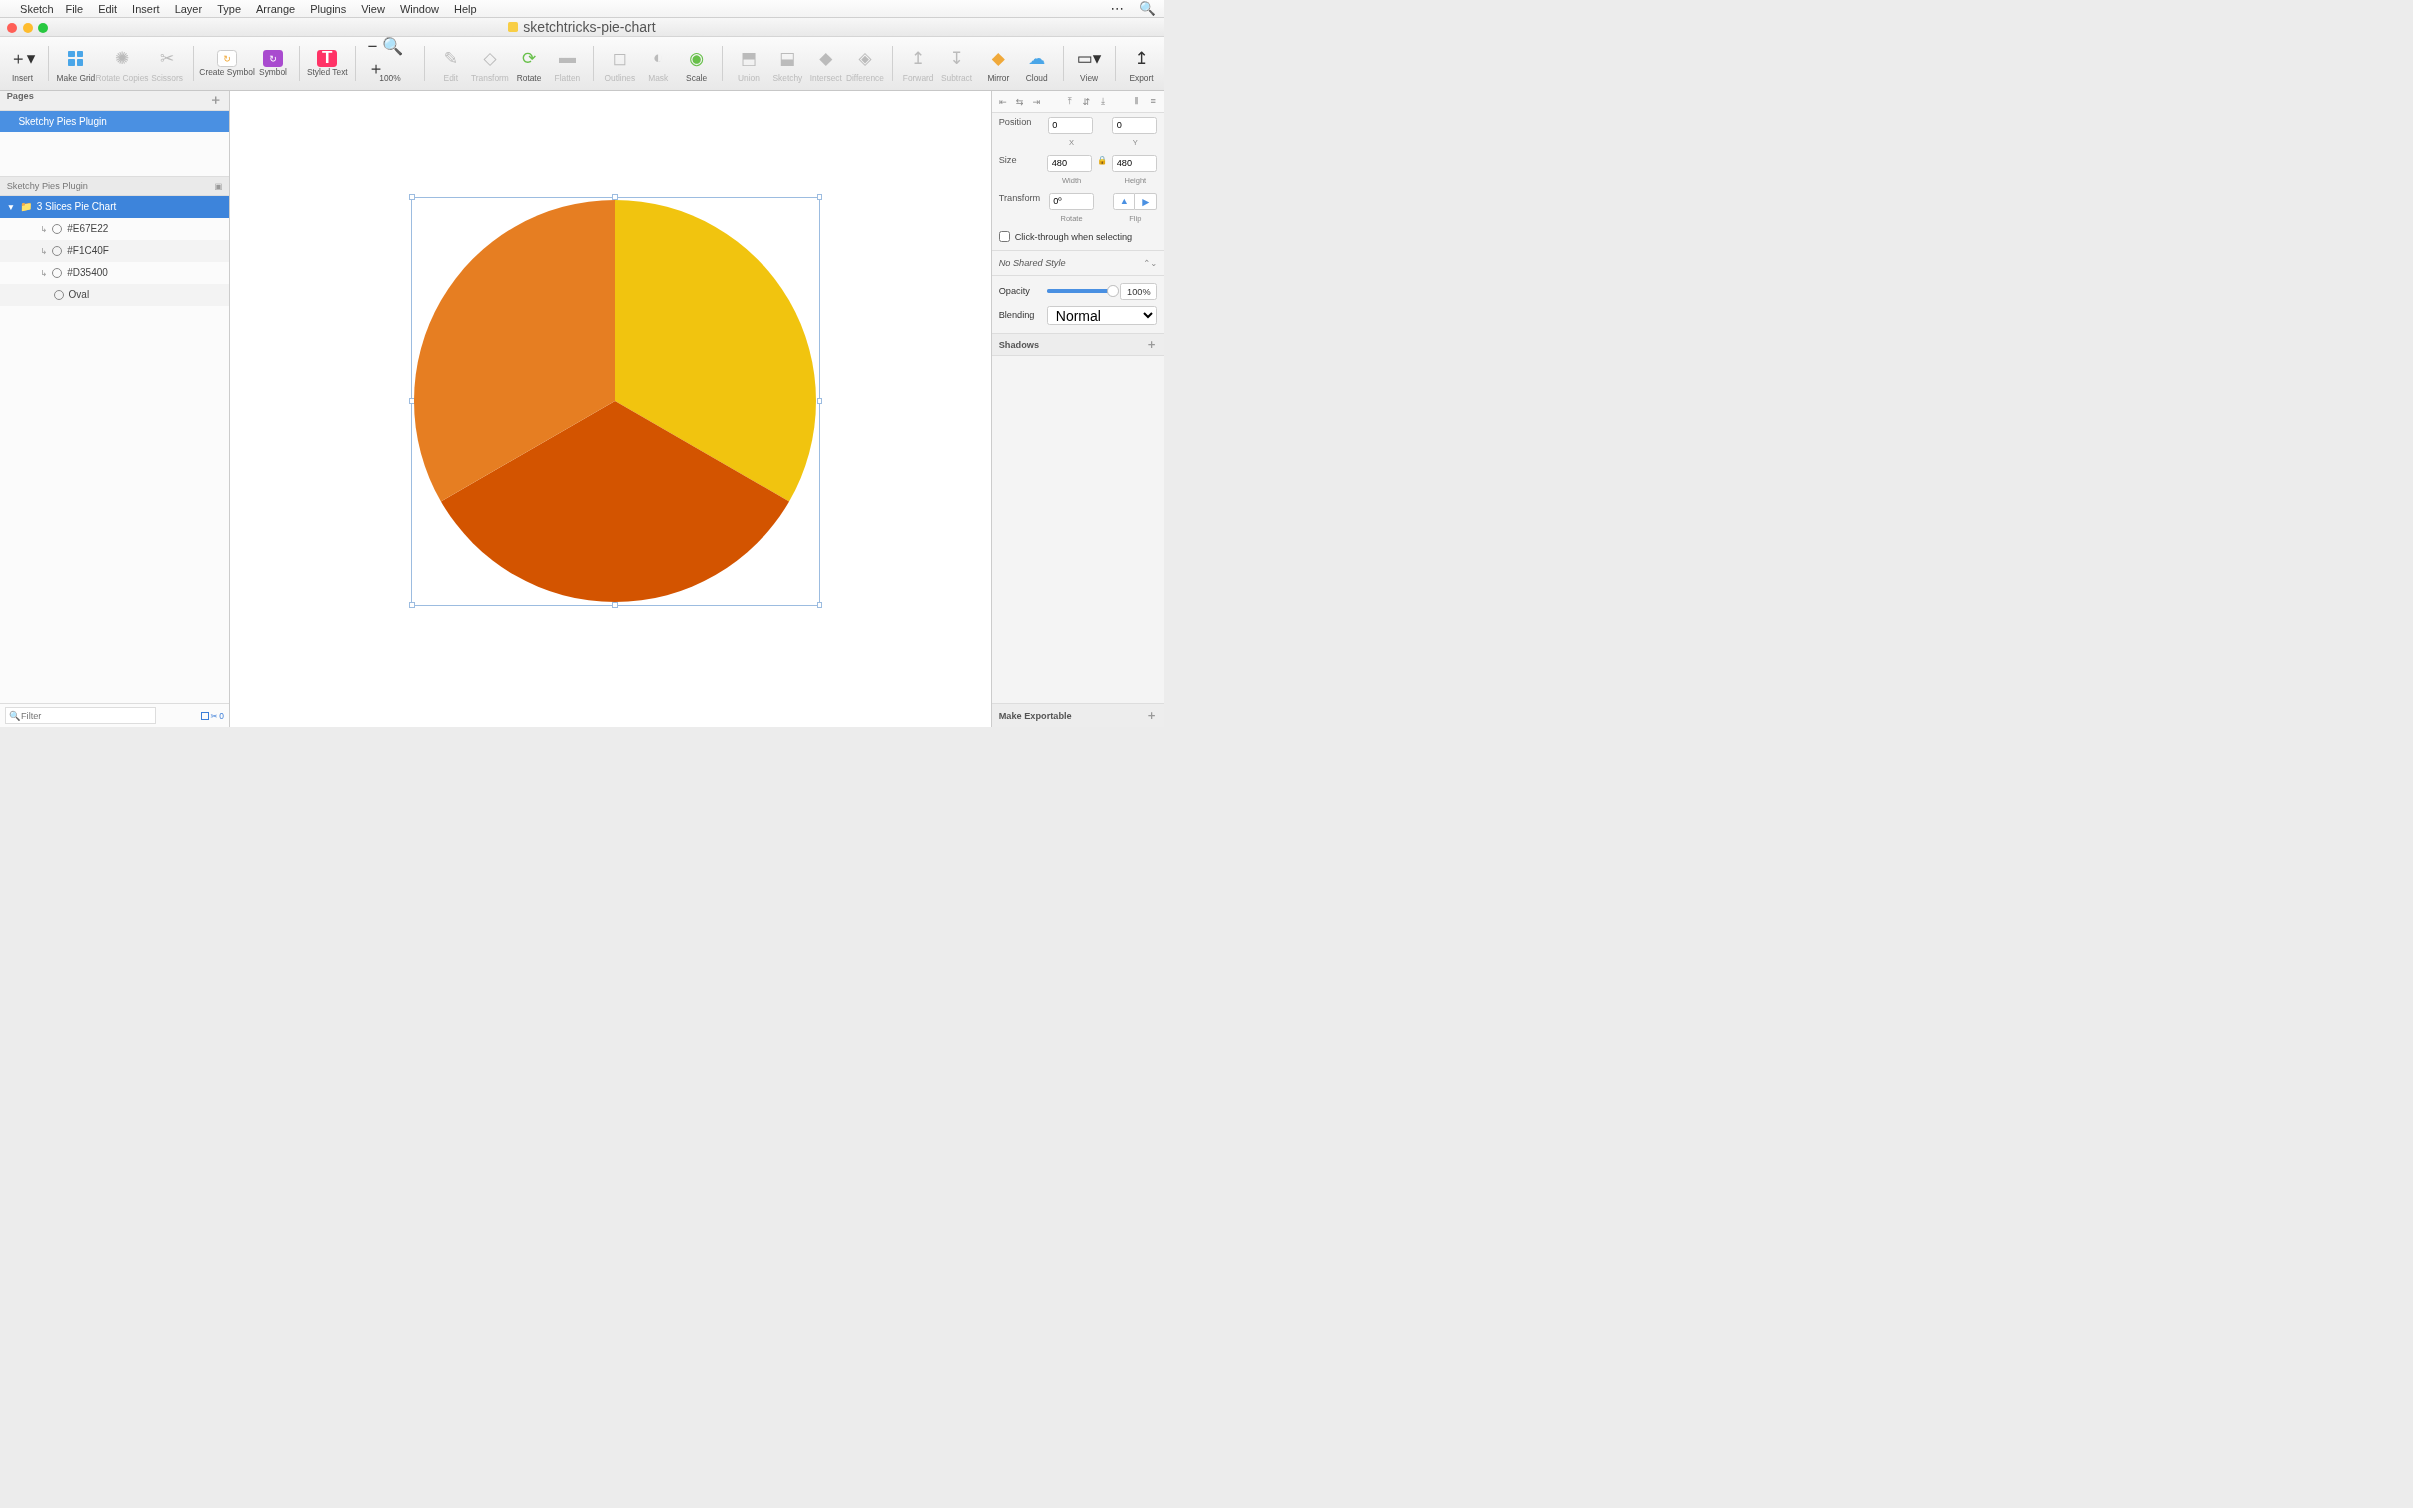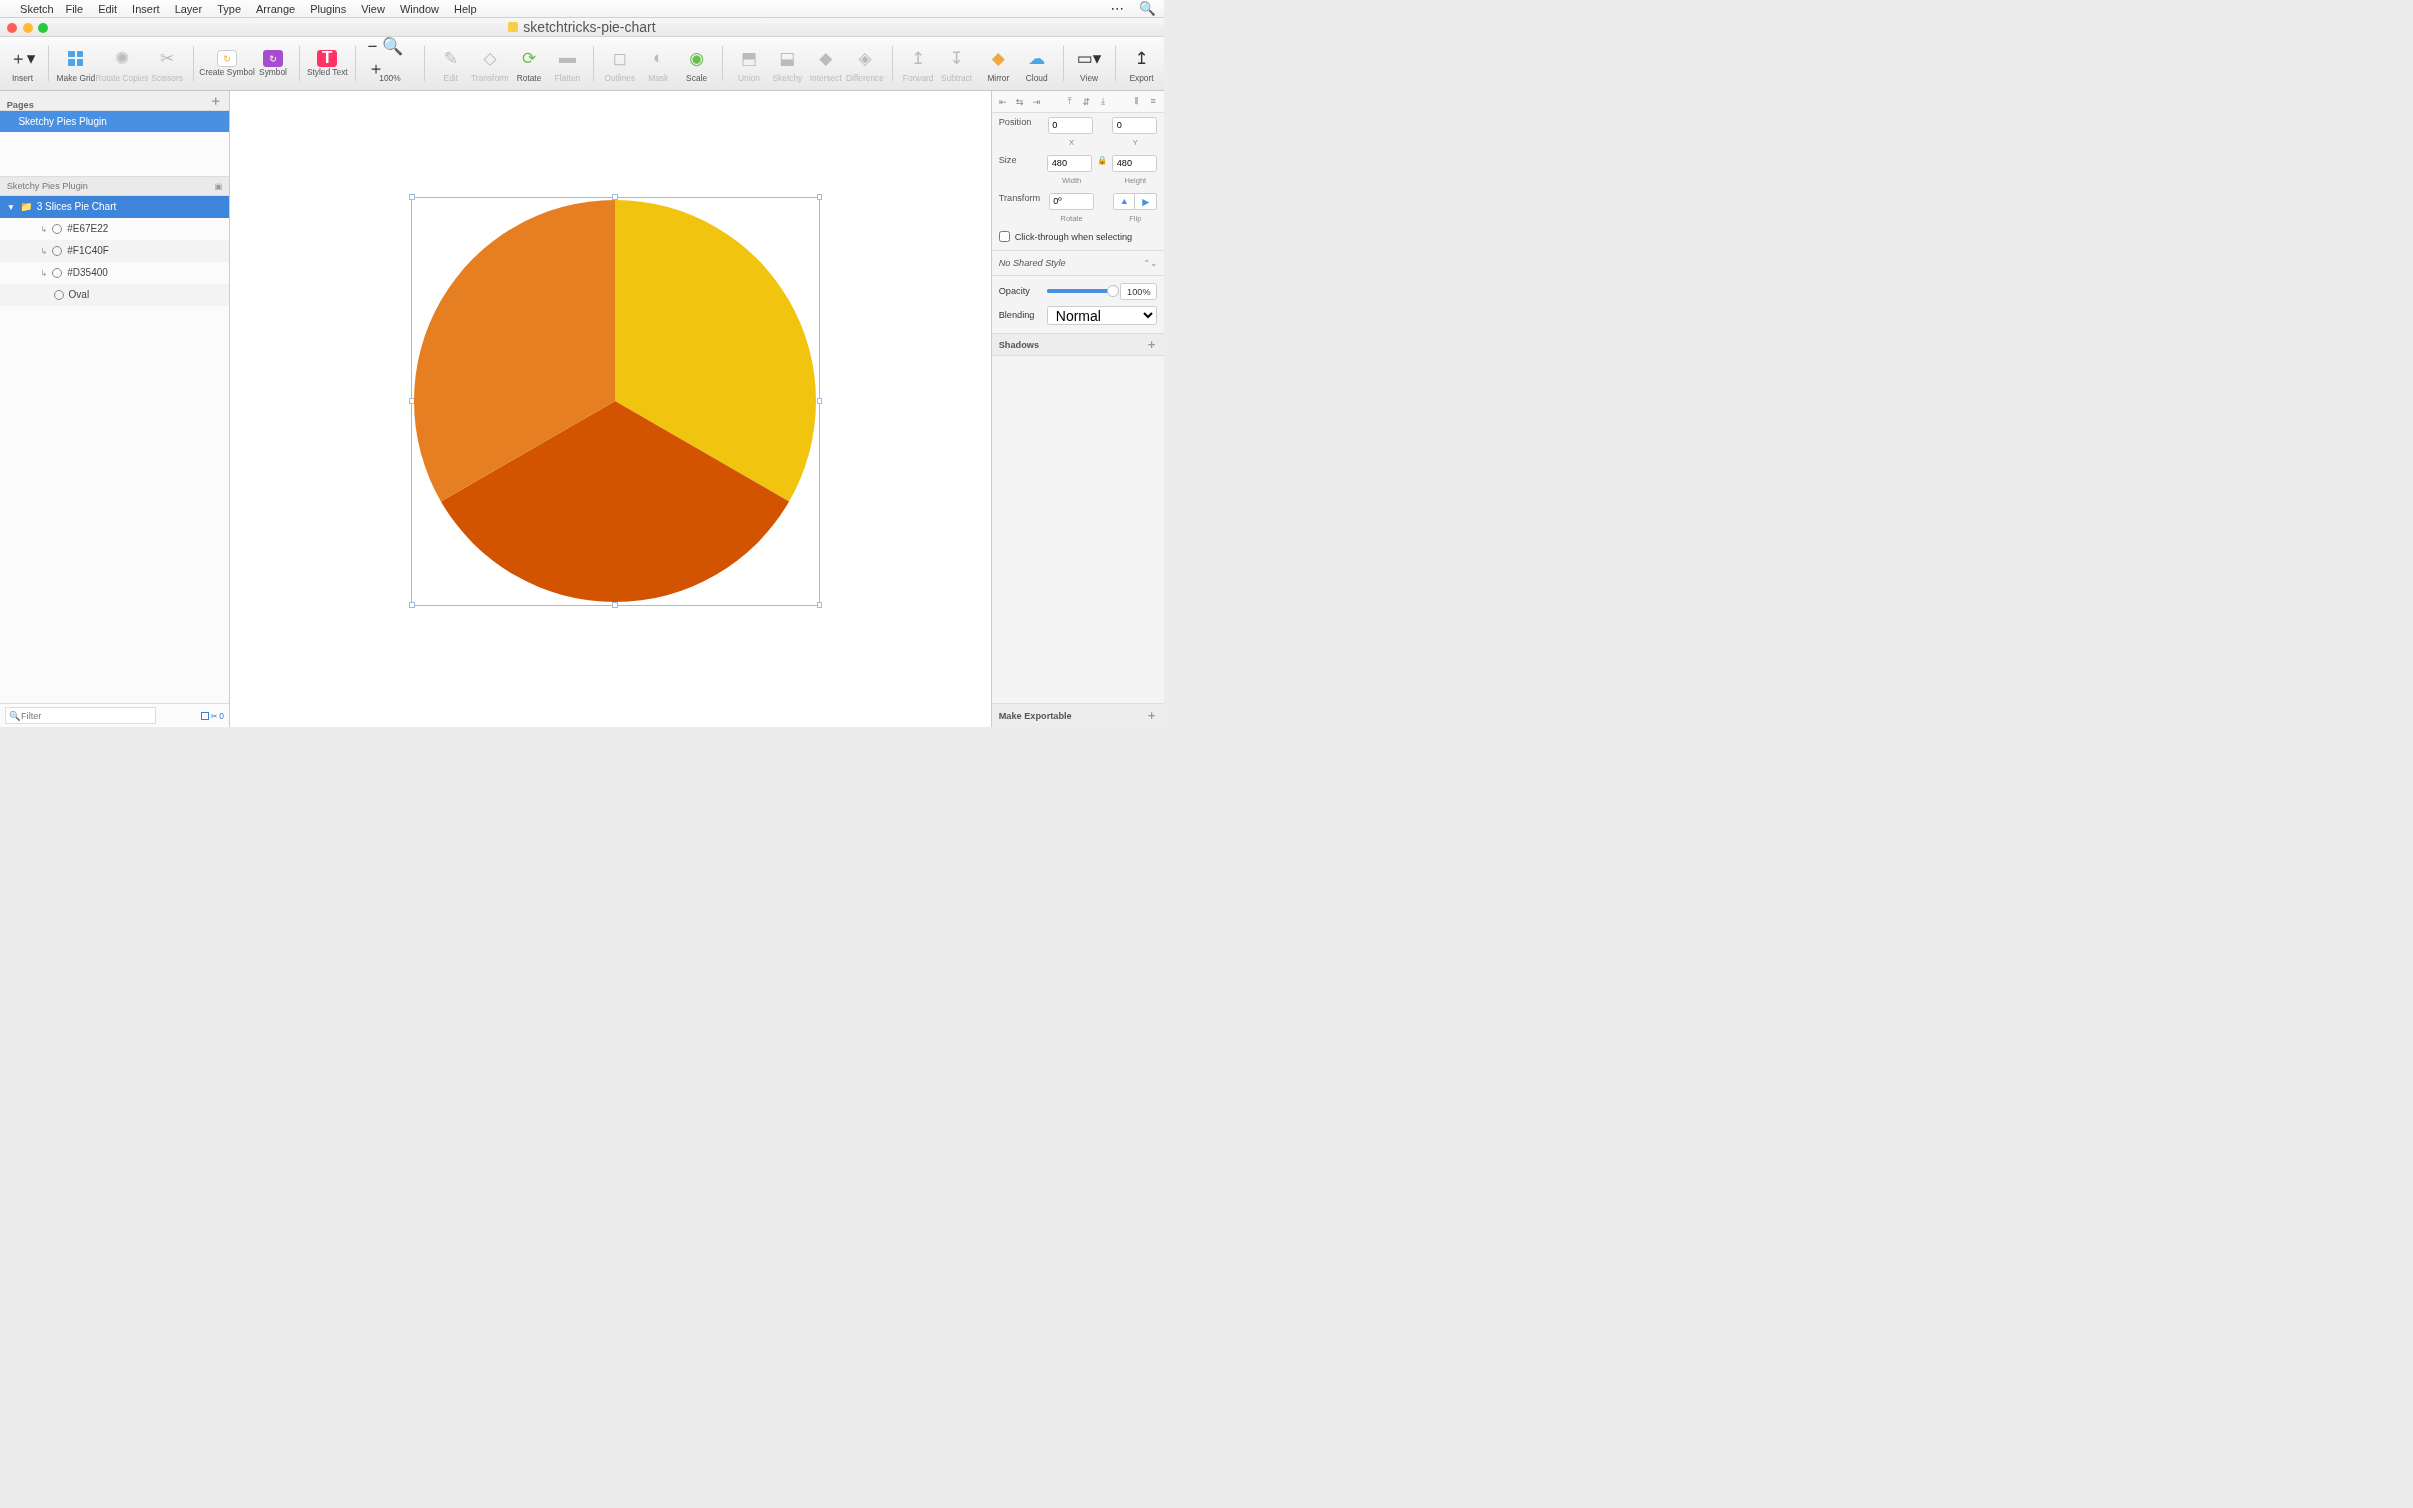--- a/index.html
+++ b/index.html
@@ -29,21 +29,21 @@
 .tsep { width:0.8px; height:35px; background:#d0d0d0; margin:0 5px; }
 .spacer { flex:1; }
 
 
 .mainrow { display:flex; height:calc(100% - 18.4px - 18.4px - 54px); }
 .leftcol { width:230px; background:#fbfbfb; border-right:0.8px solid #ccc; display:flex; flex-direction:column; }
 .canvas { flex:1; background:#fff; position:relative; overflow:hidden; }
 .rightcol { width:173px; background:#f4f4f4; border-left:0.8px solid #ccc; display:flex; flex-direction:column; font-size:9.2px; }
 
 
-.panel-head { height:20px; background:#efefef; border-bottom:0.8px solid #ddd; display:flex; align-items:flex-end; padding:0 6.7px; font-size:9.2px; color:#666; font-weight:600; }
+.panel-head { height:20px; background:#efefef; border-bottom:0.8px solid #ddd; display:flex; align-items:flex-start; padding:0 6.7px; font-size:9.2px; color:#666; font-weight:600; }
 .panel-head .plus { margin-left:auto; font-size:13.4px; color:#999; cursor:pointer; }
 .page-item { padding:5px 18.4px; font-size:10px; }
 .page-item.sel { background:#4a90e2; color:#fff; }
 .layer-head { height:20px; background:#eaeaea; border-top:0.8px solid #ddd; border-bottom:0.8px solid #ddd; display:flex; align-items:center; padding:0 6.7px; font-size:9.2px; color:#777; margin-top:44px;}
 .layer-head .arr { margin-left:auto; font-size:8.4px; color:#999; }
 .ll { display:flex; align-items:center; height:22px; padding-left:6.7px; font-size:10px; color:#444; gap:5px; }
 .ll.sel { background:#3d84db; color:#fff; }
 .ll.sel .fold, .ll.sel .fldr { color:#fff; }
 .ll .fold { width:8.4px; color:#666; font-size:8.4px; }
 .ll .fldr { width:11.7px; color:#62a7e6; }

